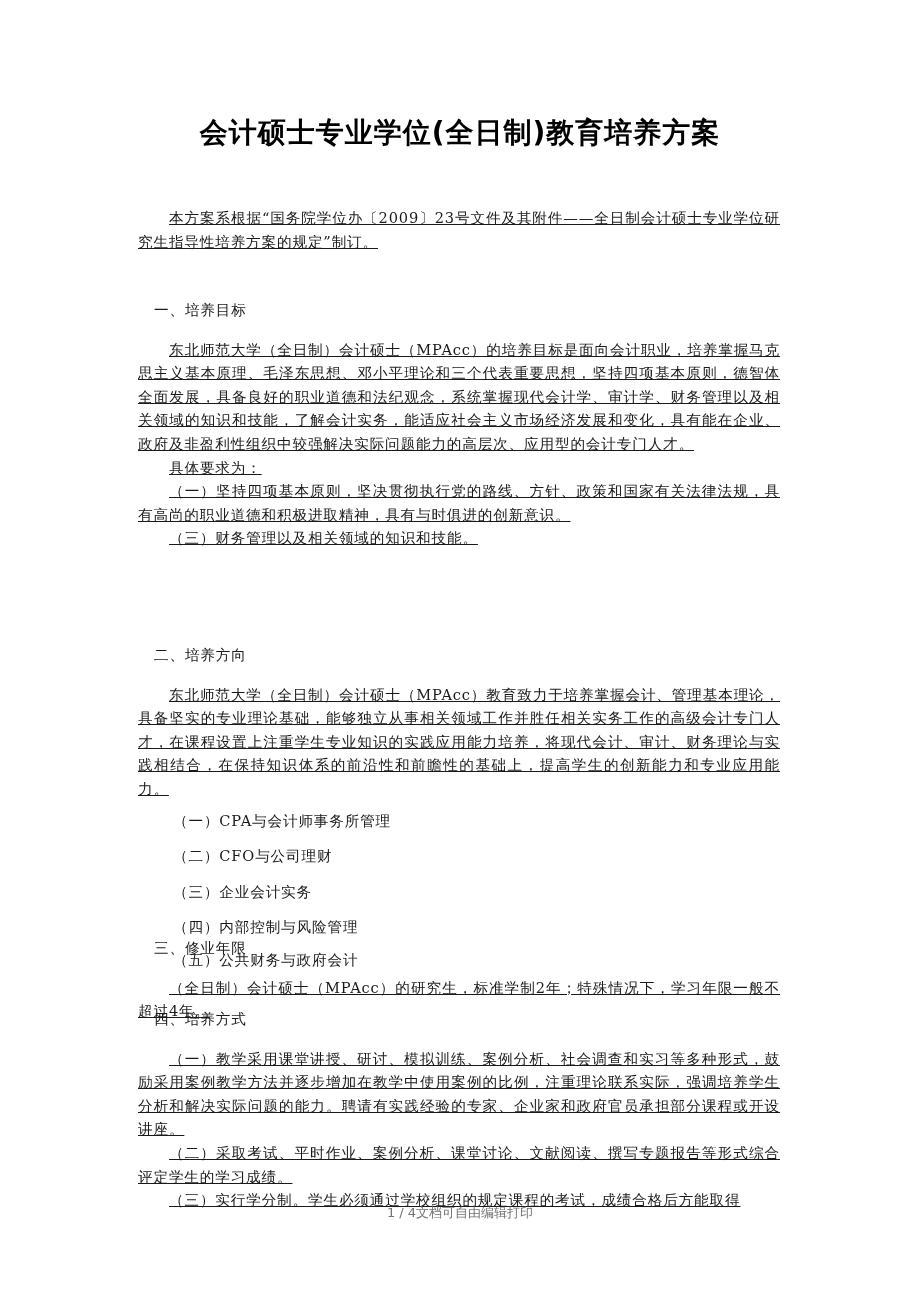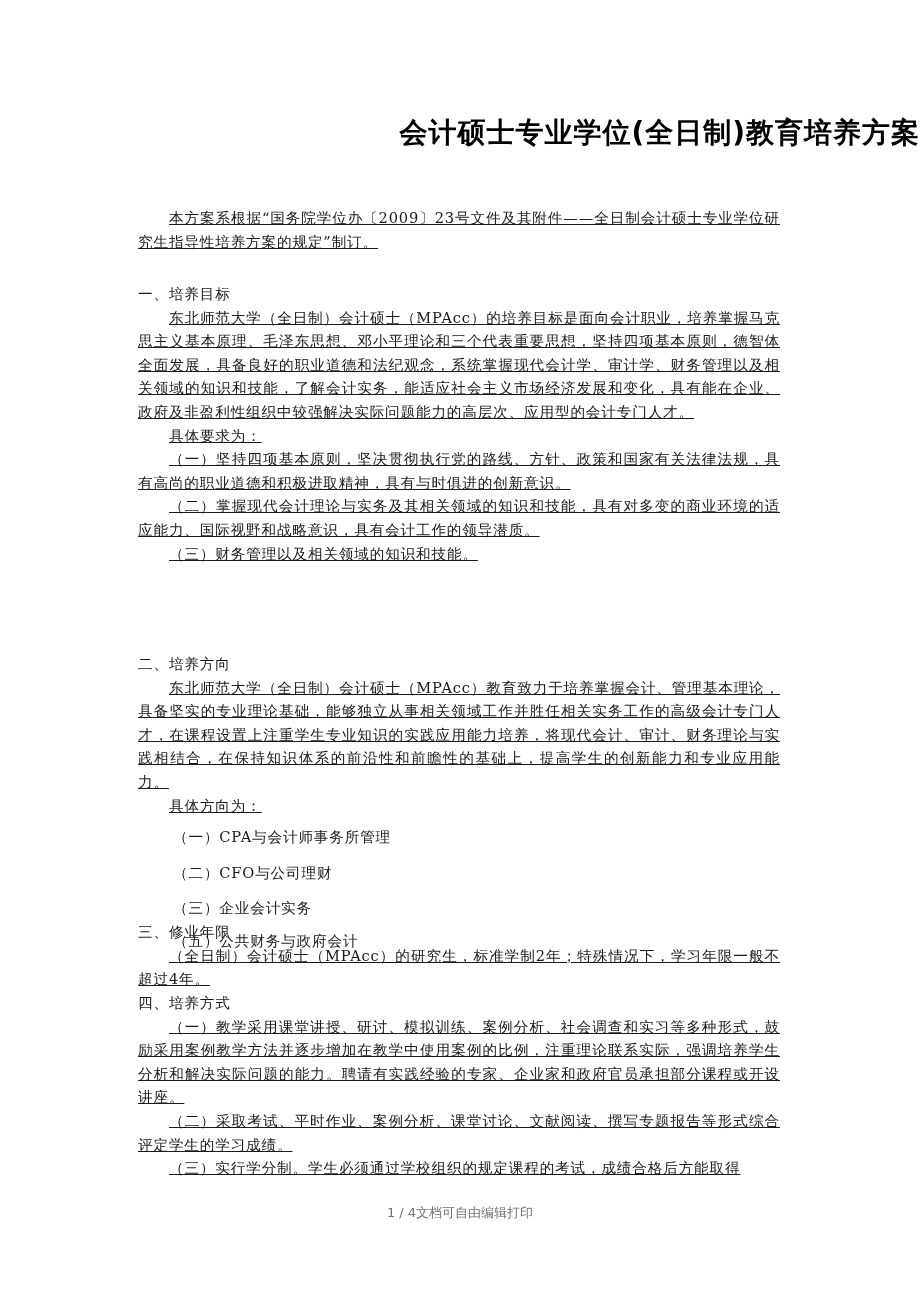--- a/index.html
+++ b/index.html
@@ -1,58 +1,57 @@
 <!DOCTYPE html>
 <html><head>
 <meta charset="utf-8">
 <style>
   html, body { margin: 0; padding: 0; background: #ffffff; }
   body { width: 920px; height: 1302px; position: relative; overflow: hidden;
          font-family: "DejaVu Serif", "Liberation Serif", serif; color: #1a1a1a; }
   .page { position: absolute; left: 0; top: 0; width: 920px; height: 1302px; background: #fff; }
-  .title { position: absolute; left: 0; width: 920px; top: 114px; text-align: right;
+  .title { position: absolute; left: 0; width: 920px; top: 114px; text-align: center;
            font-family: "DejaVu Sans", "Liberation Sans", sans-serif; font-weight: bold;
            font-size: 28px; letter-spacing: 1px; color: #000; white-space: nowrap; }
   .block { position: absolute; left: 138px; width: 642px; font-size: 14.6px; line-height: 23.6px;
            letter-spacing: 0.85px; text-align: justify; }
   .p { margin: 0; text-decoration: underline; }
   .indent { text-indent: 31px; }
-  .heading { margin: 0; }
+  .heading { margin: 16px; }
   .list-item { margin: 4px; padding-left: 31px; line-height: 31.5px; }
   .footer { position: absolute; left: 0; width: 920px; top: 1204px; text-align: center;
             font-family: "DejaVu Sans", "Liberation Sans", sans-serif; font-size: 13px; color: #737373; }
 </style>
 </head>
 <body>
 
 <div class="page">
 
   <div class="title">会计硕士专业学位(全日制)教育培养方案</div>
 
   <div class="block" style="top:206px;">
     <p class="p indent">本方案系根据“国务院学位办〔2009〕23号文件及其附件——全日制会计硕士专业学位研究生指导性培养方案的规定”制订。</p>
   </div>
 
   <div class="block" style="top:282px;">
     <p class="heading">一、培养目标</p>
     <p class="p indent">东北师范大学（全日制）会计硕士（MPAcc）的培养目标是面向会计职业，培养掌握马克思主义基本原理、毛泽东思想、邓小平理论和三个代表重要思想，坚持四项基本原则，德智体全面发展，具备良好的职业道德和法纪观念，系统掌握现代会计学、审计学、财务管理以及相关领域的知识和技能，了解会计实务，能适应社会主义市场经济发展和变化，具有能在企业、政府及非盈利性组织中较强解决实际问题能力的高层次、应用型的会计专门人才。</p>
     <p class="p indent">具体要求为：</p>
     <p class="p indent">（一）坚持四项基本原则，坚决贯彻执行党的路线、方针、政策和国家有关法律法规，具有高尚的职业道德和积极进取精神，具有与时俱进的创新意识。</p>
-    <p class="p indent">（二）掌握现代会计理论与实务及其相关领域的知识和技能，具有对多变的商业环境的适应能力、国际视野和战略意识，具有会计工作的领导潜质。</p>
     <p class="p indent">（三）财务管理以及相关领域的知识和技能。</p>
   </div>
 
-  <div class="block" style="top:652px;">
+  <div class="block" style="top:627px;">
     <p class="heading">二、培养方向</p>
     <p class="p indent">东北师范大学（全日制）会计硕士（MPAcc）教育致力于培养掌握会计、管理基本理论，具备坚实的专业理论基础，能够独立从事相关领域工作并胜任相关实务工作的高级会计专门人才，在课程设置上注重学生专业知识的实践应用能力培养，将现代会计、审计、财务理论与实践相结合，在保持知识体系的前沿性和前瞻性的基础上，提高学生的创新能力和专业应用能力。</p>
-    <p class="p indent">具体方向为：</p>
     <div style="margin-top:4px;">
       <p class="list-item">（一）CPA与会计师事务所管理</p>
       <p class="list-item">（二）CFO与公司理财</p>
       <p class="list-item">（三）企业会计实务</p>
+      <p class="list-item">（四）内部控制与风险管理</p>
       <p class="list-item" style="line-height:26px;">（五）公共财务与政府会计</p>
     </div>
   </div>
 
   <div class="block" style="top:920px;">
     <p class="heading">三、修业年限</p>
     <p class="p indent">（全日制）会计硕士（MPAcc）的研究生，标准学制2年；特殊情况下，学习年限一般不超过4年。</p>
   </div>
 
   <div class="block" style="top:991px;">

